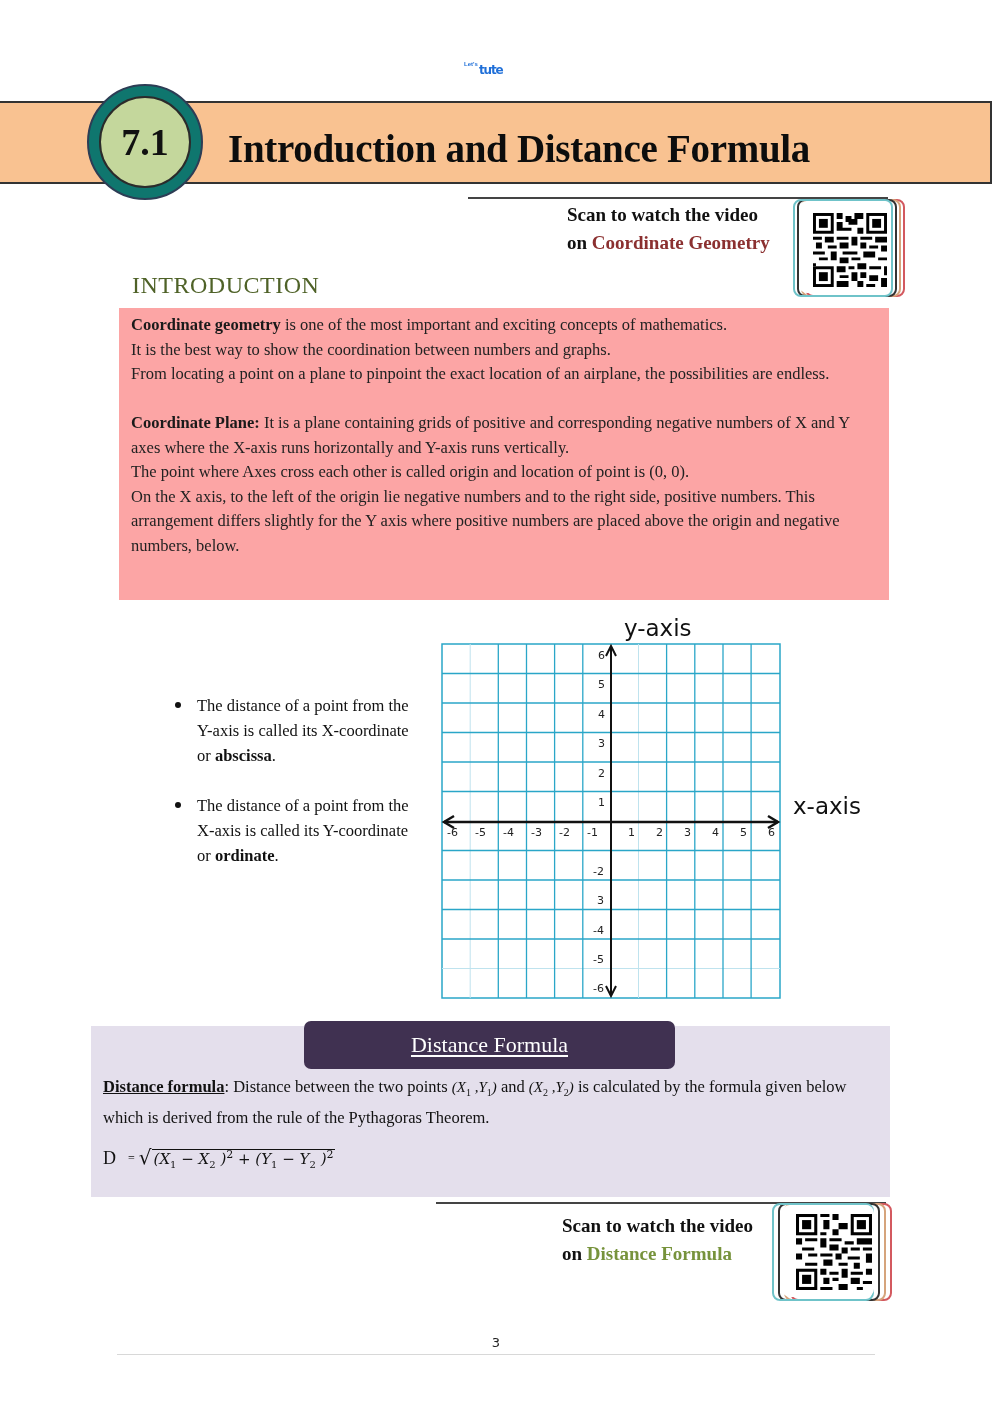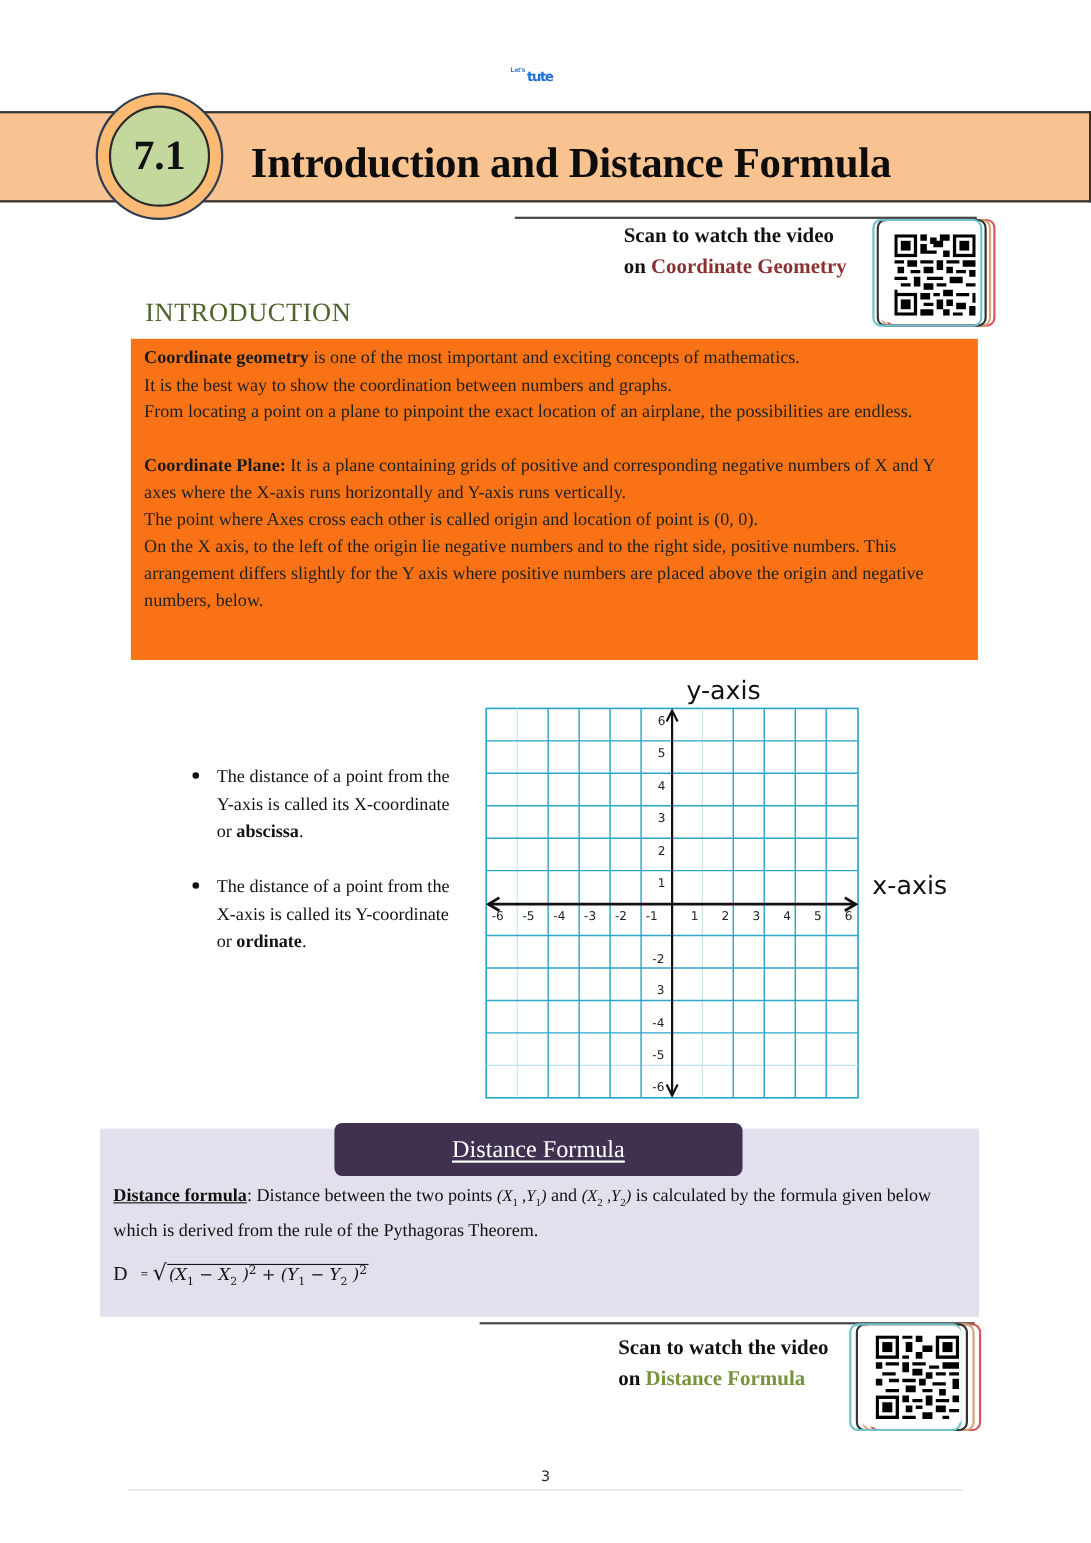--- a/index.html
+++ b/index.html
@@ -5,36 +5,36 @@
   * { box-sizing: border-box; margin: 0; padding: 0; }
   html, body { width: 992px; height: 1403px; background: #ffffff; overflow: hidden; }
   body { position: relative; font-family: "Liberation Serif", "DejaVu Serif", serif; color: #1a1a1a; }
 
   .logo { position: absolute; left: 463px; top: 58px; width: 70px; height: 26px; }
   .logo .lets { position: absolute; left: 1px; top: 3px; font-family: "Liberation Sans", sans-serif; font-size: 6px; color: #1f6fd8; font-weight: bold; }
   .logo .tute { position: absolute; left: 16px; top: 0px; font-family: "DejaVu Sans", sans-serif; font-size: 12px; font-weight: bold; color: #1f6fd8; letter-spacing: -1.2px; line-height: 24px; }
 
   .header-bar { position: absolute; left: 0; top: 101px; width: 992px; height: 83px; background: #f9c291; border-top: 2px solid #333; border-bottom: 2px solid #333; border-right: 2px solid #333; }
   .header-title { position: absolute; left: 228px; top: 125px; font-size: 39px; font-weight: bold; color: #0d0d0d; letter-spacing: -0.3px; line-height: 48px; white-space: nowrap; }
-  .badge { position: absolute; left: 87px; top: 84px; width: 116px; height: 116px; border-radius: 50%; background: #fdba74; border: 2px solid #2d3d55; }
+  .badge { position: absolute; left: 87px; top: 84px; width: 116px; height: 116px; border-radius: 50%; background: #0f766e; border: 2px solid #2d3d55; }
   .badge-inner { position: absolute; left: 10px; top: 10px; width: 92px; height: 92px; border-radius: 50%; background: #c4d79c; border: 2px solid #2b2b2b; display: flex; align-items: center; justify-content: center; }
   .badge-inner span { font-size: 38px; font-weight: bold; color: #111; }
 
   .qr-rule { position: absolute; height: 2px; background: #444; }
   .qr-caption { position: absolute; font-size: 19px; font-weight: bold; line-height: 28px; white-space: nowrap; color: #111; }
   .qr-caption .topic-red { color: #8b3030; }
   .qr-caption .topic-green { color: #77933c; }
   .qr-card { position: absolute; }
   .qr-card .frame { position: absolute; border: 2px solid; border-radius: 8px; background: transparent; }
   .qr-card .front { position: absolute; background: #fff; border: 2px solid #222; border-radius: 8px; }
   .qr-card svg { position: absolute; }
 
   .intro-heading { position: absolute; left: 132px; top: 270px; font-size: 24px; color: #4f6228; letter-spacing: 0.5px; line-height: 30px; }
 
-  .intro-box { position: absolute; left: 119px; top: 308px; width: 770px; height: 292px; background: #f97316; padding: 5px 12px 0 12px; font-size: 16.5px; line-height: 24.5px; color: #222; }
+  .intro-box { position: absolute; left: 119px; top: 308px; width: 770px; height: 292px; background: #fca5a5; padding: 5px 12px 0 12px; font-size: 16.5px; line-height: 24.5px; color: #222; }
   .intro-box p { margin: 0; }
   .intro-box b { color: #1a1a1a; }
   .spacer { height: 24.5px; }
 
   .bullets { position: absolute; left: 175px; top: 693px; width: 250px; font-size: 16.5px; line-height: 25px; color: #111; }
   .bullet { position: relative; padding-left: 22px; margin-bottom: 25px; }
   .bullet .dot { position: absolute; left: 0; top: 9px; width: 6px; height: 6px; border-radius: 50%; background: #111; }
 
   .graph { position: absolute; left: 430px; top: 612px; width: 450px; height: 390px; text-align: center; }
   .graph svg { position: absolute; left: 0; top: 0; }

